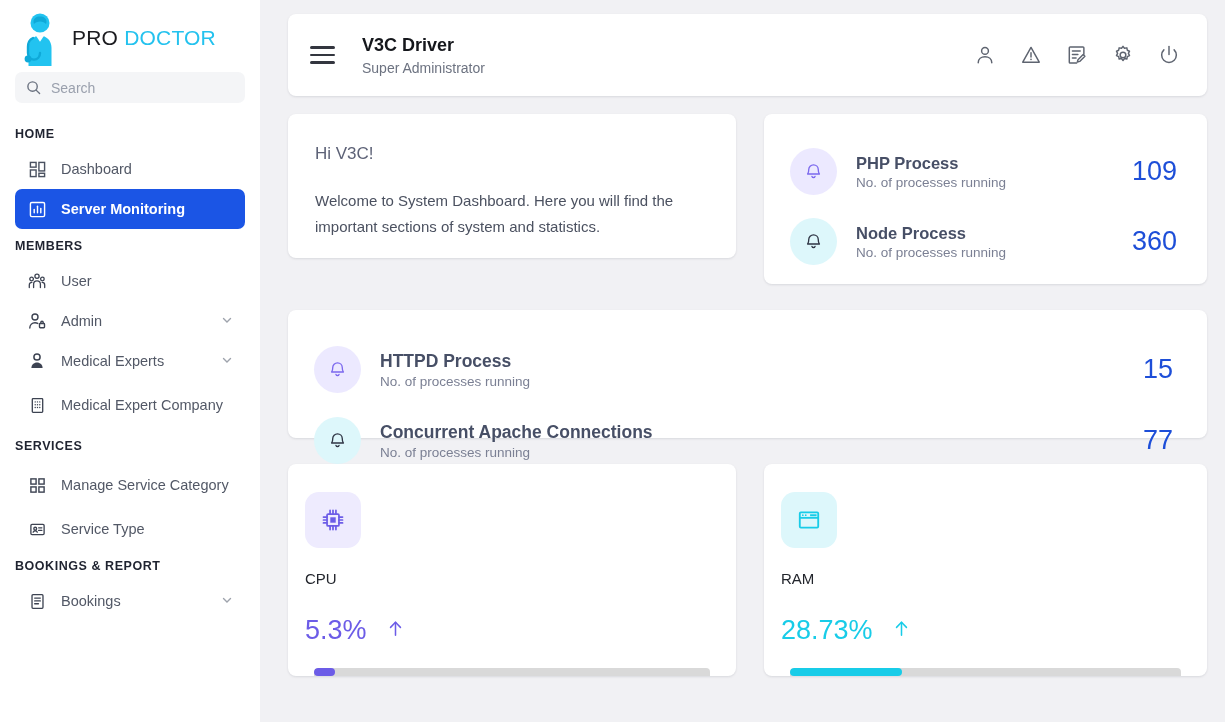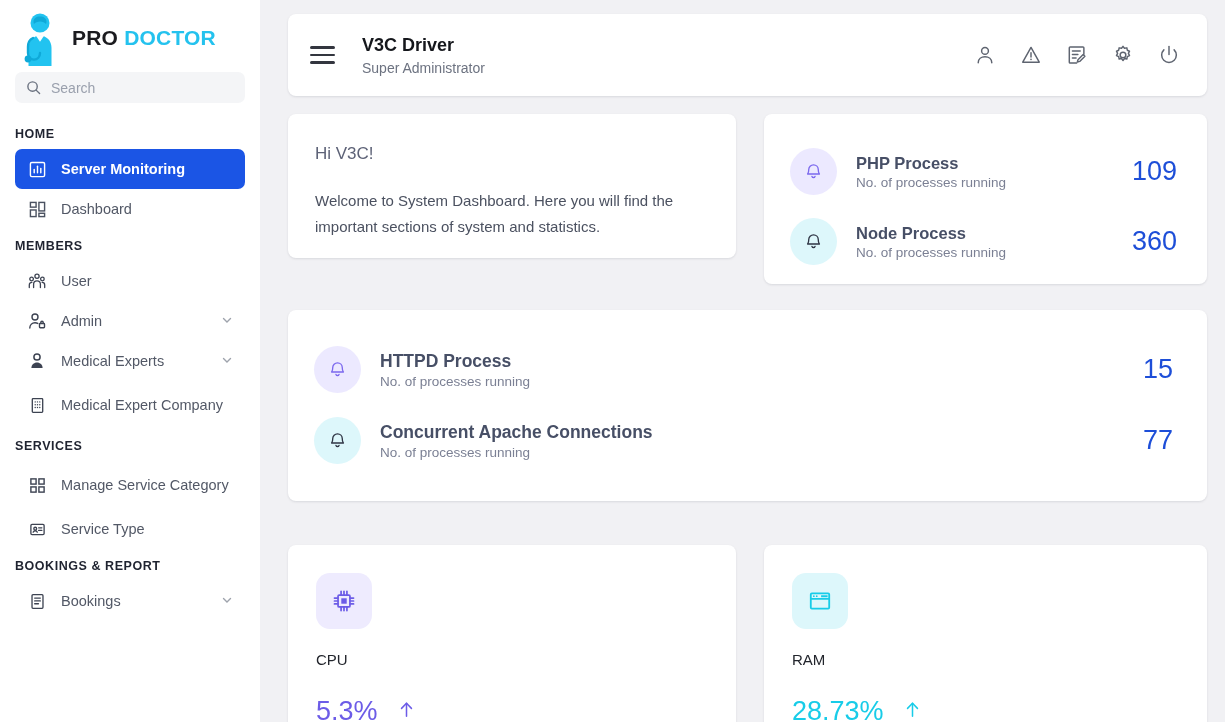--- a/index.html
+++ b/index.html
@@ -11,21 +11,21 @@
   }
   .app { display: flex; width: 1225px; height: 722px; }
 
   
   .sidebar {
     width: 260px; height: 722px; background: #ffffff;
     flex: 0 0 260px; overflow: hidden; position: relative;
   }
   .logo-row { display: flex; align-items: center; padding: 12px 0 8px 14px; height: 72px; }
   .logo-mark { width: 52px; height: 56px; flex: 0 0 52px; position: relative; }
-  .logo-text { font-size: 21px; font-weight: 700; letter-spacing: .2px; margin-left: 6px; }
+  .logo-text { font-size: 21px; font-weight: 400; letter-spacing: .2px; margin-left: 6px; }
   .logo-text .pro { color: #1b1b1f; }
   .logo-text .doctor { color: #24c2ee; }
 
   .search-wrap { padding: 0 15px; }
   .search-box {
     display: flex; align-items: center; gap: 10px;
     background: #f4f5f7; border-radius: 7px;
     height: 31px; padding: 0 11px;
   }
   .search-box svg { flex: 0 0 15px; }
@@ -91,26 +91,26 @@
   .proc-badge {
     width: 47px; height: 47px; border-radius: 50%;
     display: flex; align-items: center; justify-content: center; flex: 0 0 47px;
   }
   .proc-text { margin-left: 19px; }
   .proc-name { font-size: 16.5px; font-weight: 700; color: #474f66; line-height: 1.35; }
   .proc-sub { font-size: 13.5px; color: #7b8094; margin-top: 1px; }
   .proc-val { margin-left: auto; font-size: 27px; color: #1d4ed8; font-weight: 400; }
 
   
-  .wide-card { height: 191px; padding: 24px 34px 0 26px; margin-bottom: 44px; }
+  .wide-card { height: 128px; padding: 24px 34px 0 26px; margin-bottom: 26px; }
   .wide-card .proc-row { height: 71px; }
   .wide-card .proc-name { font-size: 17.5px; }
 
   
-  .metric { flex: 1 1 0; height: 212px; padding: 28px 26px 0 28px; position: relative; overflow: hidden; }
+  .metric { flex: 1 1 0; height: 212px; padding: 28px 26px 0 17px; position: relative; overflow: hidden; }
   .metric.left { width: 448px; flex: 0 0 448px; }
   .metric-icon {
     width: 56px; height: 56px; border-radius: 14px;
     display: flex; align-items: center; justify-content: center;
   }
   .metric-label { font-size: 15px; color: #22252c; margin-top: 22px; }
   .metric-value-row { display: flex; align-items: center; gap: 18px; margin-top: 28px; }
   .metric-value { font-size: 27px; font-weight: 400; }
   .metric-bar {
     position: absolute; left: 26px; right: 26px; bottom: 0;
@@ -148,42 +148,42 @@
             <line x1="10.8" y1="10.8" x2="14.5" y2="14.5" stroke-linecap="round"></line>
         </svg>
         <input class="search-input" type="text" placeholder="Search" style="">
       </div>
     </div>
 
     <nav class="nav">
 
       <div class="nav-section">HOME</div>
 
+      <div class="nav-item">
+        <span class="ico">
+          <svg width="17" height="17" viewBox="0 0 18 18" fill="none" stroke="#4b5261" stroke-width="1.5">
+            <rect x="1.5" y="1.5" width="6" height="5"></rect>
+              <rect x="10.5" y="1.5" width="6" height="9"></rect>
+            <rect x="1.5" y="9.5" width="6" height="7"></rect>
+              <rect x="10.5" y="13" width="6" height="3.5"></rect>
+          </svg>
+        </span>
+        <span class="label">Dashboard</span>
+      </div>
+
       <div class="nav-item active">
         <span class="ico">
           <svg width="17" height="17" viewBox="0 0 18 18" fill="none" stroke="#ffffff" stroke-width="1.5">
             <rect x="1.5" y="1.5" width="15" height="15" rx="1.5"></rect>
             <line x1="5.5" y1="12.5" x2="5.5" y2="9" stroke-linecap="round"></line>
             <line x1="9" y1="12.5" x2="9" y2="5.5" stroke-linecap="round"></line>
             <line x1="12.5" y1="12.5" x2="12.5" y2="8" stroke-linecap="round"></line>
           </svg>
         </span>
         <span class="label">Server Monitoring</span>
-      </div>
-
-      <div class="nav-item">
-        <span class="ico">
-          <svg width="17" height="17" viewBox="0 0 18 18" fill="none" stroke="#4b5261" stroke-width="1.5">
-            <rect x="1.5" y="1.5" width="6" height="5"></rect>
-              <rect x="10.5" y="1.5" width="6" height="9"></rect>
-            <rect x="1.5" y="9.5" width="6" height="7"></rect>
-              <rect x="10.5" y="13" width="6" height="3.5"></rect>
-          </svg>
-        </span>
-        <span class="label">Dashboard</span>
       </div>
 
       <div class="nav-section">MEMBERS</div>
 
       <div class="nav-item">
         <span class="ico">
           <svg width="18" height="18" viewBox="0 0 18 18" fill="none" stroke="#3d4352" stroke-width="1.3">
             <circle cx="9" cy="4.2" r="2.1"></circle>
               <circle cx="3.6" cy="7" r="1.8"></circle>
               <circle cx="14.4" cy="7" r="1.8"></circle>

